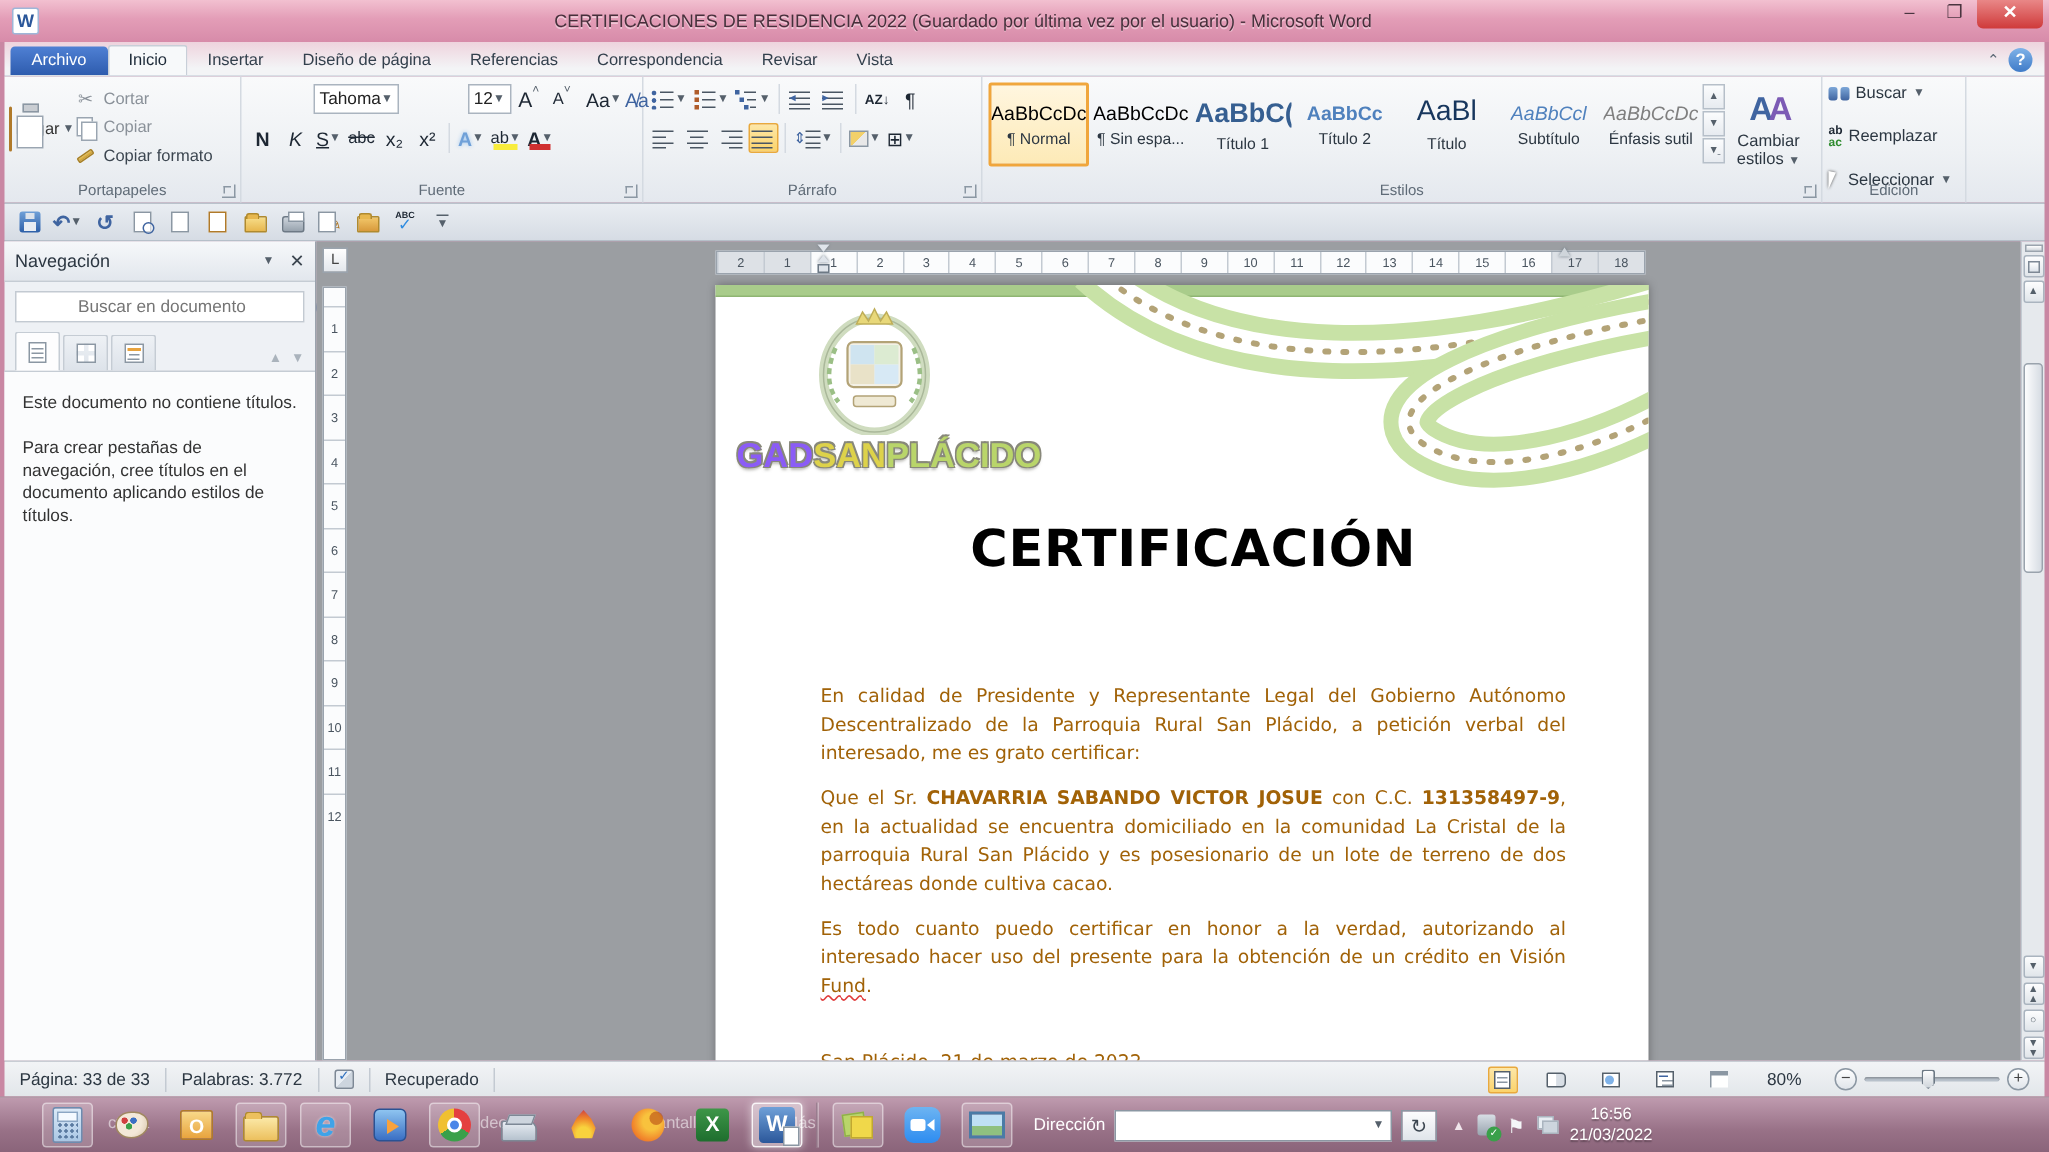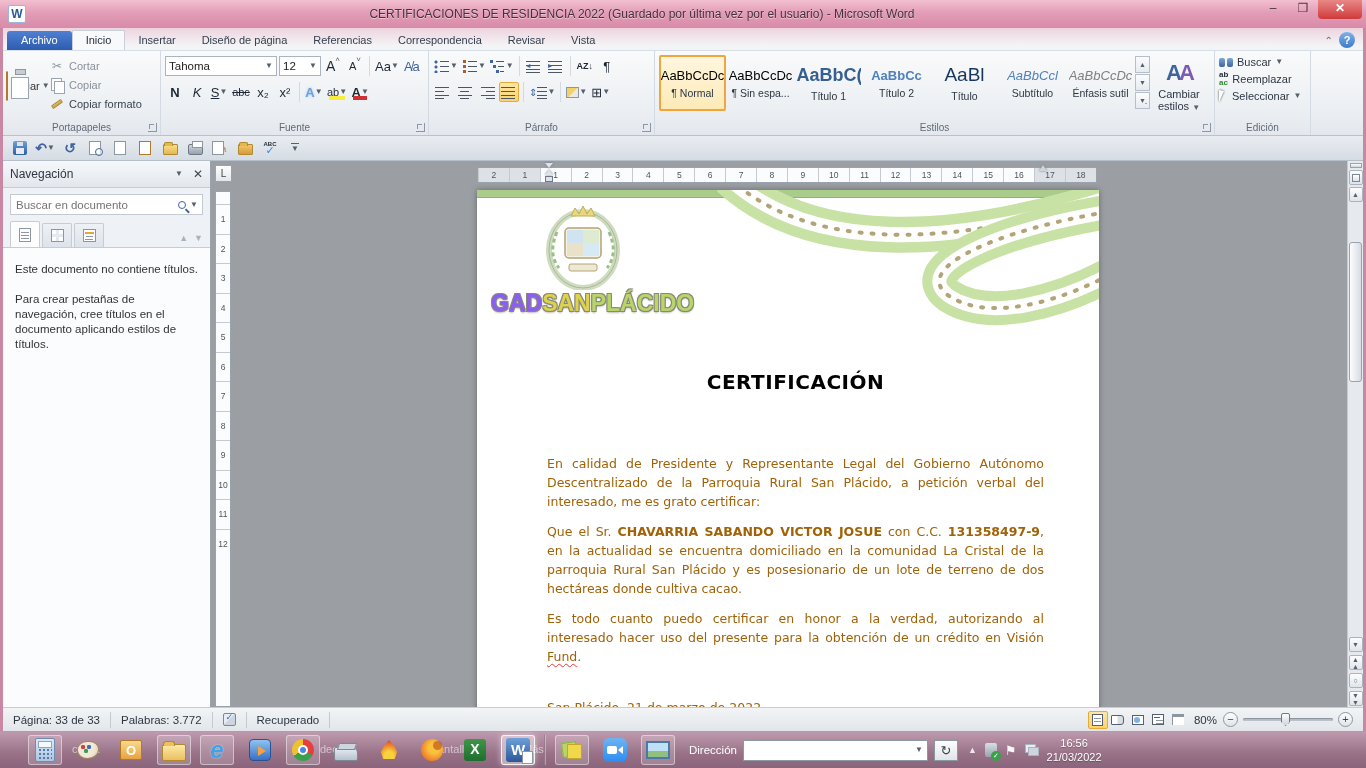--- a/index.html
+++ b/index.html
@@ -48,21 +48,21 @@
   .crow .w { color:#3c4650; }
   .ic16 { width:16px; height:16px; display:inline-flex; align-items:center; justify-content:center; font-size:12px; }
   .ic-copy { position:relative; }
   .ic-copy::before,.ic-copy::after { content:''; position:absolute; width:9px; height:11px; background:#fff; border:1px solid #9aa5b1; }
   .ic-copy::before { left:2px; top:1px; } .ic-copy::after { left:5px; top:4px; }
   .ic-brush { width:12px; height:4px; background:linear-gradient(#e8c35a,#c99a2e); border:1px solid #a77f24; transform:rotate(-35deg); border-radius:1px; }
 
   
   .g-font { width:268px; }
   .frow { display:flex; align-items:center; gap:2px; margin-top:2px; }
-  .combo { background:#fff; border:1px solid #aab4bf; height:20px; display:flex; align-items:center; padding:0 3px; font-size:11.5px; color:#222; }
+  .combo { background:#fff; border:1px solid #aab4bf; height:20px; display:flex; align-items:center; padding:0 3px; font-size:11.5px; color:#222;margin-left:44px; }
   .combo .arr { margin-left:auto; }
   .rbtn { min-width:20px; height:20px; display:inline-flex; align-items:center; justify-content:center; border-radius:2px; padding:0 1px; position:relative; }
   .rbtn.sel { background:linear-gradient(#fde7a8,#fbd36b); border:1px solid #e9a93d; }
   .fx { font-size:13px; color:#1d2733; }
   .vsep { width:1px; height:20px; background:#d4dae1; margin:0 2px; }
   .underbar { position:absolute; left:3px; right:3px; bottom:2px; height:4px; }
 
   
   .pic { width:16px; height:14px; background-repeat:no-repeat; }
   .lines4-l { background-image:
@@ -108,21 +108,21 @@
   .sp-normal { color:#000; } .sp-t1 { color:#365f91; font-weight:bold; } .sp-t2 { color:#4f81bd; font-weight:bold; }
   .sp-title { color:#17365d; font-size:19px; font-weight:300; }
   .sp-sub { color:#4f81bd; font-style:italic; } .sp-emph { color:#7f7f7f; font-style:italic; }
   .stylescroll { width:15px; display:flex; flex-direction:column; gap:1px; padding-top:2px; }
   .sscrbtn { height:17px; border:1px solid #b6bfc9; background:linear-gradient(#fbfcfd,#e7ebf0); display:flex; align-items:center; justify-content:center; font-size:7px; color:#55606b; }
   .changestyles { width:58px; display:flex; flex-direction:column; align-items:center; justify-content:center; gap:2px; text-align:center; color:#2c3742; }
   .aa-big { font-size:22px; font-weight:bold; color:#7c5bb5; letter-spacing:-3px; }
   .aa-big span { color:#3f64a0; }
 
   
-  .g-edit { width:96px; display:flex; flex-direction:column; gap:3px; padding-top:5px; }
+  .g-edit { width:96px; display:flex; flex-direction:column; gap:15px; padding-top:5px; }
   .erow { display:flex; align-items:center; gap:4px; color:#2c3742; }
   .binoc { width:14px; height:9px; position:relative; }
   .binoc::before,.binoc::after { content:''; position:absolute; top:0; width:6px; height:9px; background:linear-gradient(#7da7d8,#3f64a0); border-radius:2px; }
   .binoc::before{left:0;} .binoc::after{right:0;}
   .replace-ic { font-size:8px; color:#1d2733; line-height:1; font-weight:bold; }
   .replace-ic i { color:#2e8b2e; font-style:normal; }
   .cursor-ic { width:0; height:0; border-left:5px solid #fff; border-right:4px solid transparent; border-bottom:11px solid transparent; border-top:1px solid transparent; position:relative; filter:drop-shadow(0 0 1px #444); }
 
   
   .qat { position:absolute; left:3px; top:136px; width:1360px; height:25px;
@@ -142,21 +142,21 @@
   .abc-check b { font-size:6px; color:#1d2733; } .abc-check s { text-decoration:none; color:#2e8be0; font-size:11px; margin-top:-2px; }
 
   
   .main { position:absolute; left:3px; top:161px; width:1360px; height:546px; display:flex; }
 
   
   .navpane { width:208px; background:#eef1f5; border-right:1px solid #9aa3ad; display:flex; flex-direction:column; }
   .npheader { height:27px; background:linear-gradient(#f6f8fa,#e2e7ed); border-bottom:1px solid #c5ccd4; display:flex; align-items:center; padding:0 7px; }
   .npheader .t { font-size:12px; color:#2c3742; flex:1; }
   .npx { font-size:12px; color:#3c4650; margin-left:10px; }
-  .npsearch { margin:6px 7px 4px; height:21px; background:#fff; border:1px solid #c3cad2; display:flex; align-items:center; }
+  .npsearch { margin:6px 7px 4px; height:21px; background:#fff; border:1px solid #c3cad2; display:flex; align-items:center;padding-left:36px; }
   .npsearch input { flex:1; border:none; outline:none; font-size:11.5px; padding:0 5px; font-family:"Liberation Sans",sans-serif; color:#333; background:transparent; }
   .npsearch .mag { width:8px; height:8px; border:1.5px solid #3f64a0; border-radius:50%; position:relative; margin-right:4px; }
   .npsearch .mag::after { content:''; position:absolute; width:5px; height:1.5px; background:#3f64a0; transform:rotate(45deg); left:6px; top:8px; }
   .nptabs { display:flex; align-items:flex-end; padding:2px 7px 0; border-bottom:1px solid #c5ccd4; gap:2px; }
   .nptab { width:30px; height:24px; border:1px solid #c5ccd4; border-bottom:none; border-radius:2px 2px 0 0;
     background:linear-gradient(#eef1f5,#dde3ea); display:flex; align-items:center; justify-content:center; }
   .nptab.active { background:#fdfdfe; height:26px; }
   .tabic-doc { width:12px; height:14px; background:#fff; border:1px solid #8b97a3;
     background-image:linear-gradient(#8b97a3,#8b97a3),linear-gradient(#8b97a3,#8b97a3),linear-gradient(#8b97a3,#8b97a3);
     background-size:8px 1px,8px 1px,8px 1px; background-position:1px 3px,1px 6px,1px 9px; background-repeat:no-repeat; }
@@ -188,42 +188,42 @@
   .vnum { display:block; height:29.5px; text-align:center; font-size:8.5px; color:#4a5560; border-top:1px solid #c3cad2; line-height:28px; }
 
   .page { position:absolute; left:266px; top:29px; width:622px; height:600px; background:#fff; box-shadow:0 0 6px rgba(0,0,0,.35); }
   .greenstrip { position:absolute; left:0; top:0; width:100%; height:8px; background:#a9cc8b; border-bottom:1px solid #8fb573; }
   .ribbon-art { position:absolute; right:0; top:0; width:400px; height:140px; }
   .crest { position:absolute; left:58px; top:12px; width:96px; height:88px; }
   .logotext { position:absolute; left:14px; top:100px; font-size:23px; font-weight:800; letter-spacing:0;
     text-shadow:-1px -1px 0 #88887a, 1px -1px 0 #88887a, -1px 1px 0 #88887a, 1px 1px 0 #88887a, 0 2px 2px rgba(120,120,110,.5); }
   .lg-gad { color:#8b5cf6; } .lg-san { color:#ddd24a; } .lg-pla { color:#b9d56a; }
 
-  .doc-heading { position:absolute; left:70px; width:497px; top:180px; text-align:center; font-weight:bold; font-size:20px; color:#000; font-family:"DejaVu Sans",sans-serif; letter-spacing:.5px; }
+  .doc-heading { position:absolute; left:70px; width:497px; top:156px; text-align:center; font-weight:bold; font-size:34px; color:#000; font-family:"DejaVu Sans",sans-serif; letter-spacing:.5px; }
   .doc-body { position:absolute; left:70px; width:497px; top:264px; font-family:"DejaVu Sans",sans-serif; font-size:12.5px; line-height:19px; color:#a16207; text-align:justify; }
   .doc-body p { margin-bottom:11px; }
   .misspell { text-decoration:underline wavy #e03c3c 1px; text-underline-offset:2px; }
   .dateline { margin-top:32px; }
 
   
   .vscroll { width:16px; background:#e6e9ed; border-left:1px solid #c3cad2; display:flex; flex-direction:column; align-items:center; }
   .vs-split { width:12px; height:5px; margin-top:2px; background:linear-gradient(#fff,#cfd5db); border:1px solid #9aa3ad; }
   .vs-btn { width:14px; height:15px; margin-top:2px; background:linear-gradient(#fdfdfe,#e0e5ea); border:1px solid #aab4bf; border-radius:2px; font-size:7px; color:#55606b; display:flex; align-items:center; justify-content:center; }
   .vs-track { flex:1; width:16px; position:relative; }
   .vs-thumb { position:absolute; left:1px; top:40px; width:13px; height:140px; background:linear-gradient(90deg,#fdfdfe,#d6dce3); border:1px solid #9aa3ad; border-radius:3px; }
   .vs-bottom { display:flex; flex-direction:column; gap:1px; padding-bottom:1px; align-items:center; }
 
   
   .statusbar { position:absolute; left:3px; top:707px; width:1360px; height:24px;
     background:linear-gradient(#f2f4f6,#e2e6ea); border-top:1px solid #c8cdd4; display:flex; align-items:center; font-size:11.5px; color:#2c3742; }
   .sseg { padding:0 10px; display:flex; align-items:center; height:100%; }
   .ssep { width:1px; height:16px; background:#c3cad2; }
   .spell-ic { width:13px; height:13px; background:linear-gradient(135deg,#e8edf3 50%,#cdd5de 50%); border:1px solid #7d8895; border-radius:2px; position:relative; }
   .spell-ic::after { content:'✓'; position:absolute; left:2px; top:-2px; font-size:9px; color:#2e6fbe; }
-  .sb-right { margin-left:auto; display:flex; align-items:center; gap:0; padding-right:10px; }
+  .sb-right { margin-left:auto; display:flex; align-items:center; gap:16px; padding-right:10px; }
   .viewbtn { width:20px; height:18px; border:1px solid transparent; border-radius:2px; display:flex; align-items:center; justify-content:center; }
   .viewbtn.active { background:linear-gradient(#fde7a8,#fbd36b); border-color:#e9a93d; }
   .vb-ic { width:11px; height:12px; background:#fff; border:1px solid #55606b;
     background-image:linear-gradient(#8b97a3,#8b97a3),linear-gradient(#8b97a3,#8b97a3); background-size:7px 1px,7px 1px;
     background-position:1px 3px,1px 6px; background-repeat:no-repeat; }
   .vb-book { width:13px; height:10px; background:linear-gradient(90deg,#fff 48%,#d8dee5 52%); border:1px solid #55606b; border-radius:1px 3px 3px 1px; }
   .vb-web { width:12px; height:10px; background:#fff; border:1px solid #55606b; position:relative; }
   .vb-web::after { content:''; position:absolute; left:1px; top:1px; width:6px; height:6px; border-radius:50%; background:#7fb2e8; }
   .vb-out { width:12px; height:11px; background:#fff; border:1px solid #55606b;
     background-image:linear-gradient(#3f64a0,#3f64a0),linear-gradient(#8b97a3,#8b97a3),linear-gradient(#8b97a3,#8b97a3);

